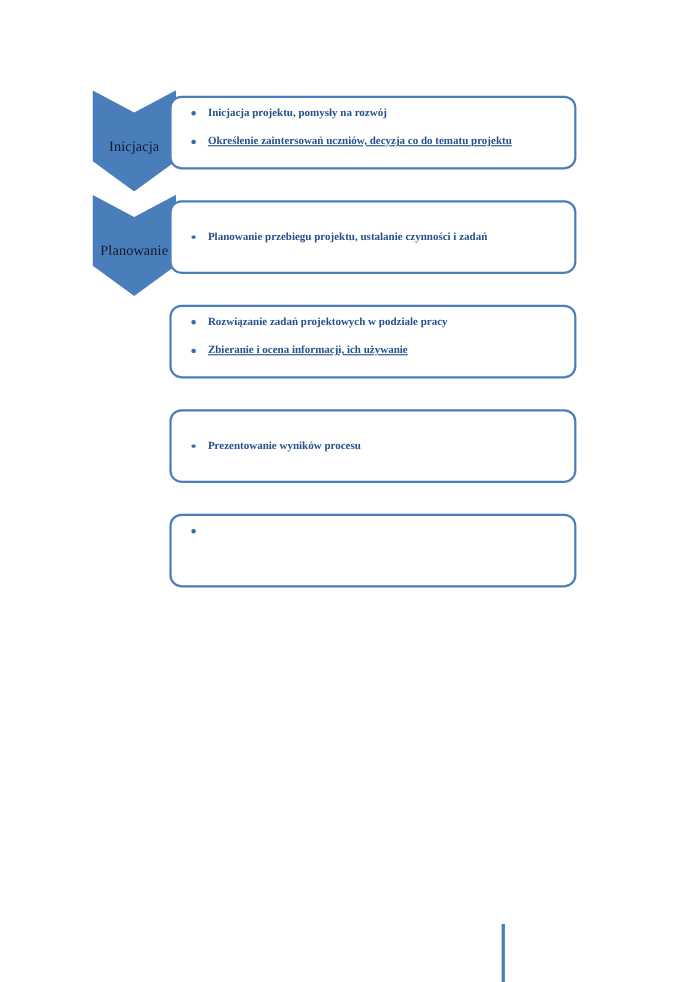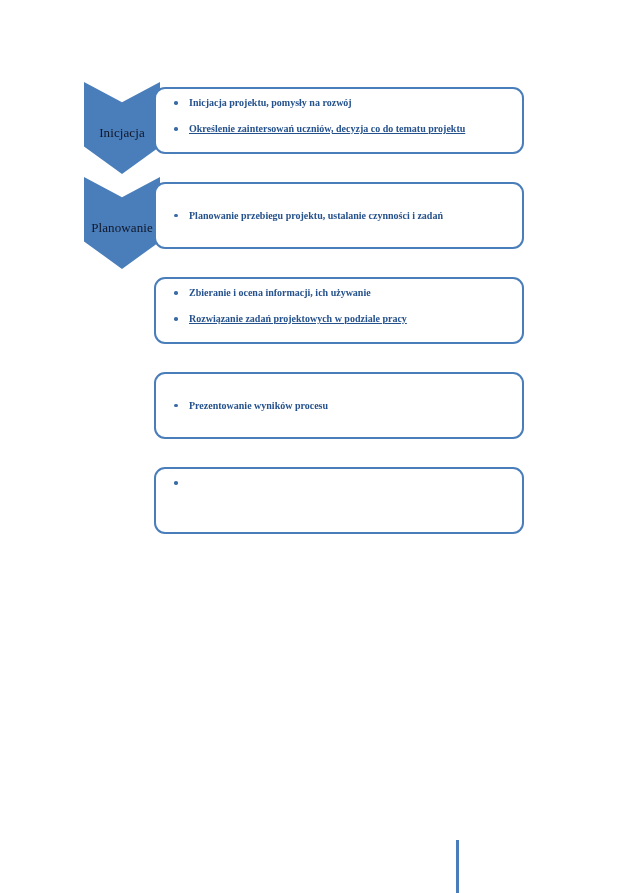--- a/index.html
+++ b/index.html
@@ -159,22 +159,22 @@
         </div>
         <div class="stage-panel align-mid">
           <ul class="bullet-list">
             <li class="bullet-item"><span class="bullet-dot"></span><span>Planowanie przebiegu projektu, ustalanie czynności i zadań</span></li>
           </ul>
         </div>
       </div>
       <div class="stage">
         <div class="stage-panel align-top">
           <ul class="bullet-list">
+            <li class="bullet-item"><span class="bullet-dot"></span><span>Rozwiązanie zadań projektowych w podziale pracy</span></li>
             <li class="bullet-item"><span class="bullet-dot"></span><span>Zbieranie i ocena informacji, ich używanie</span></li>
-            <li class="bullet-item"><span class="bullet-dot"></span><span>Rozwiązanie zadań projektowych w podziale pracy</span></li>
           </ul>
         </div>
       </div>
       <div class="stage">
         <div class="stage-panel align-mid">
           <ul class="bullet-list">
             <li class="bullet-item"><span class="bullet-dot"></span><span>Prezentowanie wyników procesu</span></li>
           </ul>
         </div>
       </div>

